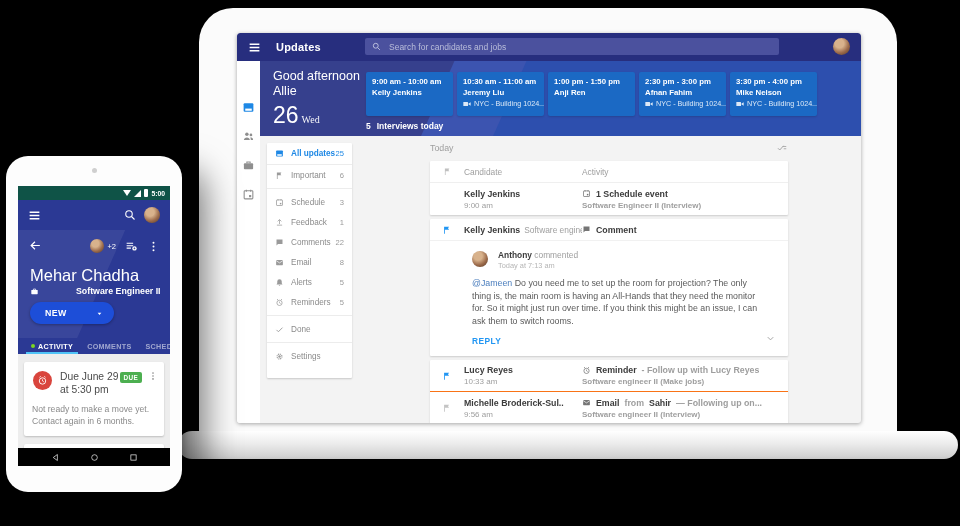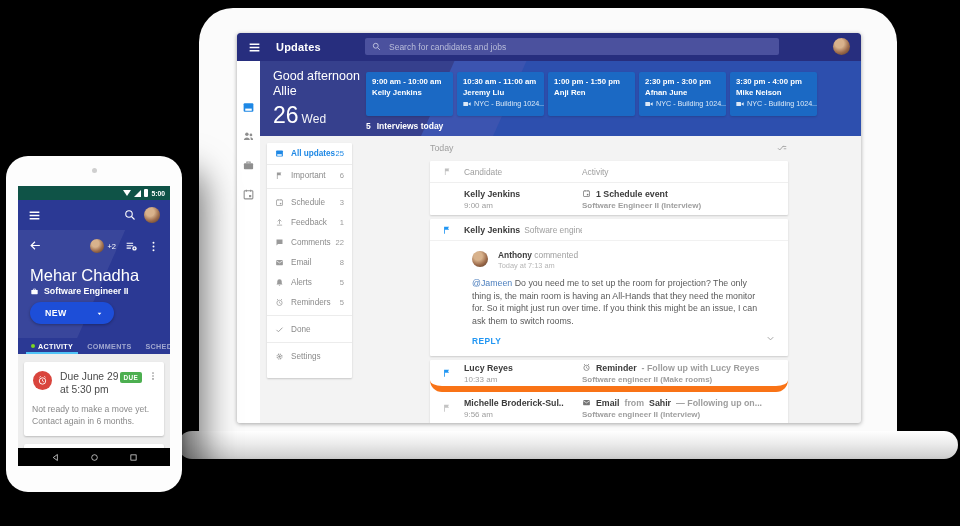--- a/index.html
+++ b/index.html
@@ -28,21 +28,21 @@
   .rail .ric{width:13px;height:13px;color:#8f8f8f;}
   .rail .ric.sel{color:#1e88e5;}
 
   
   .header{position:absolute;left:23px;top:28px;width:601px;height:75px;background:#36408d;overflow:hidden;}
   .stripe1{position:absolute;left:38%;top:-20px;width:80%;height:140%;background:#2d4fae;transform:skewX(-24deg);}
   .stripe2{position:absolute;left:30%;top:-20px;width:12%;height:140%;background:#3c54b0;transform:skewX(-24deg);}
   .greet{position:absolute;left:13px;top:8px;color:#fff;font-size:12.5px;line-height:15px;}
   .hdate{position:absolute;left:13px;top:41px;color:#fff;}
   .hdate .d{font-size:23px;font-weight:300;}
-  .hdate .w{font-size:12px;margin-left:3px;opacity:.95;}
+  .hdate .w{font-size:10px;margin-left:3px;opacity:.95;font-family:Liberation Serif, serif;}
   .cards{position:absolute;left:106px;top:11px;display:flex;gap:4px;}
   .icard{width:87px;height:44px;background:#1b69c4;border-radius:2px;padding:5px 6px;color:#fff;overflow:hidden;box-shadow:0 1px 2px rgba(0,0,0,.15);}
   .icard .t{font-size:7.8px;font-weight:bold;white-space:nowrap;}
   .icard .n{font-size:7.8px;font-weight:bold;margin-top:2px;white-space:nowrap;}
   .icard .l{font-size:7.2px;color:rgba(255,255,255,.85);margin-top:2px;display:flex;align-items:center;gap:3px;white-space:nowrap;}
   .icard .l svg{width:8px;height:6px;flex:none;}
   .hsum{position:absolute;left:106px;top:60px;color:#fff;font-size:8.5px;font-weight:bold;display:flex;gap:6px;}
 
   
   .menu{position:absolute;left:30px;top:110px;width:85px;background:#fff;box-shadow:0 1px 2px rgba(0,0,0,.18);border-radius:1px;padding-bottom:12px;z-index:2;}
@@ -107,21 +107,21 @@
   .p-header{height:108px;background:#2b3994;position:relative;overflow:hidden;flex:none;}
   .p-stripe{position:absolute;left:-40%;top:-30%;width:95%;height:160%;background:rgba(255,255,255,.07);transform:skewX(-24deg);}
   .p-back{position:absolute;left:11px;top:9px;width:13px;height:13px;color:#fff;}
   .p-team{position:absolute;right:10px;top:9px;display:flex;align-items:center;gap:9px;color:#fff;}
   .pt-av{width:14px;height:14px;}
   .pt-plus{font-size:7.5px;color:#fff;margin-left:-5px;}
   .p-team svg{width:13px;height:13px;color:#fff;}
   .p-name{position:absolute;left:12px;top:36px;color:#fff;font-size:16.5px;font-weight:400;}
   .p-job{position:absolute;left:12px;top:56px;display:flex;align-items:center;gap:5px;color:#fff;}
   .p-job svg{width:9px;height:9px;}
-  .p-job span{font-size:8.8px;font-weight:bold;}
+  .p-job span{font-size:8.8px;font-weight:bold;margin-left:32px;}
   .p-pill{position:absolute;left:12px;top:72px;width:84px;height:22px;border-radius:11px;background:#1d4ed8;display:flex;align-items:center;color:#fff;box-shadow:0 1px 3px rgba(0,0,0,.3);}
   .p-pill .lbl{font-size:8.8px;font-weight:bold;letter-spacing:.4px;margin-left:15px;flex:1;}
   .p-pill svg{width:9px;height:9px;margin-right:10px;}
   .p-tabs{height:16px;background:#2b3994;display:flex;align-items:stretch;padding:0 6px;flex:none;}
   .ptab{position:relative;display:flex;align-items:center;gap:3px;padding:0 7px;font-size:7.2px;font-weight:bold;letter-spacing:.3px;color:rgba(255,255,255,.55);}
   .ptab.on{color:#fff;}
   .ptab.on::after{content:"";position:absolute;left:2px;right:2px;bottom:0;height:2px;background:#4fc3f7;}
   .dot{width:4px;height:4px;border-radius:50%;background:#7cd622;}
   .p-content{flex:1;background:#ededed;overflow:hidden;position:relative;}
   .p-card{margin:8px 6px 0 6px;background:#fff;border-radius:2px;box-shadow:0 1px 2px rgba(0,0,0,.2);padding:8px 8px 9px 8px;position:relative;}
@@ -206,21 +206,21 @@
               </svg>
               <span>NYC - Building 1024...</span>
             </div>
         </div>
         <div class="icard">
           <div class="t">1:00 pm - 1:50 pm</div>
           <div class="n">Anji Ren</div>
         </div>
         <div class="icard">
           <div class="t">2:30 pm - 3:00 pm</div>
-          <div class="n">Afnan June</div>
+          <div class="n">Afnan Fahim</div>
           <div class="l">
               <svg viewBox="0 0 24 18">
                 <rect x="1" y="3" width="14" height="12" rx="1.5" fill="currentColor"></rect>
                 <path d="M16 8l7-4v10l-7-4z" fill="currentColor"></path>
               </svg>
               <span>NYC - Building 1024...</span>
             </div>
         </div>
         <div class="icard">
           <div class="t">3:30 pm - 4:00 pm</div>
@@ -366,57 +366,65 @@
       <div class="gap4"></div>
 
       <div class="block">
         <div class="r2head">
           <div class="colflag">
               <svg class="flg-on" viewBox="0 0 24 24">
                 <path d="M5 21V4h12l-2.6 3.8L17 11.5H7V21z" fill="currentColor"></path>
               </svg>
             </div>
           <div class="colcand rname"><span>Kelly Jenkins</span><span class="sub">Software engine...</span></div>
+          <div class="colact">
+            <div class="actline">
+                <svg viewBox="0 0 24 24">
+                  <path d="M4 4h16v12H8l-4 4z" fill="currentColor"></path>
+                </svg>
+                <b>Comment</b>
+              </div>
+          </div>
         </div>
         <div class="comment">
           <div class="avatar cavatar"></div>
           <div class="cwho"><b>Anthony</b> <span>commented</span></div>
           <div class="cwhen">Today at 7:13 am</div>
           <div class="cbody"><span class="mention">@Jameen</span> <span>Do you need me to set up the room for projection? The only thing is, the main room is having an All-Hands that they need the monitor for. So it might just run over time. If you think this might be an issue, I can ask them to switch rooms.</span></div>
           <div class="creply">REPLY</div>
           <svg class="cchev" viewBox="0 0 24 24">
               <path d="M6 9l6 6 6-6" stroke="currentColor" stroke-width="2" fill="none"></path>
             </svg>
         </div>
       </div>
 
       <div class="gap4"></div>
 
       <div class="block">
-        <div class="row" style="border-bottom:6px solid #f97316;border-radius:12px;">
+        <div class="row" style="border-bottom:1px solid #f97316;">
           <div class="colflag">
               <svg class="flg-on" viewBox="0 0 24 24">
                 <path d="M5 21V4h12l-2.6 3.8L17 11.5H7V21z" fill="currentColor"></path>
               </svg>
             </div>
           <div class="colcand">
             <div class="rname">Lucy Reyes</div>
             <div class="rtime">10:33 am</div>
           </div>
           <div class="colact">
             <div class="actline">
                 <svg viewBox="0 0 24 24">
                   <circle cx="12" cy="13" r="7" stroke="currentColor" stroke-width="2" fill="none"></circle>
                   <path d="M12 9.5V13l3 2" stroke="currentColor" stroke-width="1.8" fill="none"></path>
                   <path d="M5.5 5L8 3M18.5 5L16 3" stroke="currentColor" stroke-width="2"></path>
                 </svg>
                 <b>Reminder</b>
                 <span class="gy">- Follow up with Lucy Reyes</span>
               </div>
-            <div class="actsub">Software engineer II (Make rooms)</div>
+            <div class="actsub">Software engineer II (Make jobs)</div>
           </div>
         </div>
         <div class="row">
           <div class="colflag">
               <svg class="flg-off" viewBox="0 0 24 24">
                 <path d="M5 21V4h12l-2.6 3.8L17 11.5H7V21z" fill="currentColor"></path>
               </svg>
             </div>
           <div class="colcand">
             <div class="rname">Michelle Broderick-Sul..</div>

